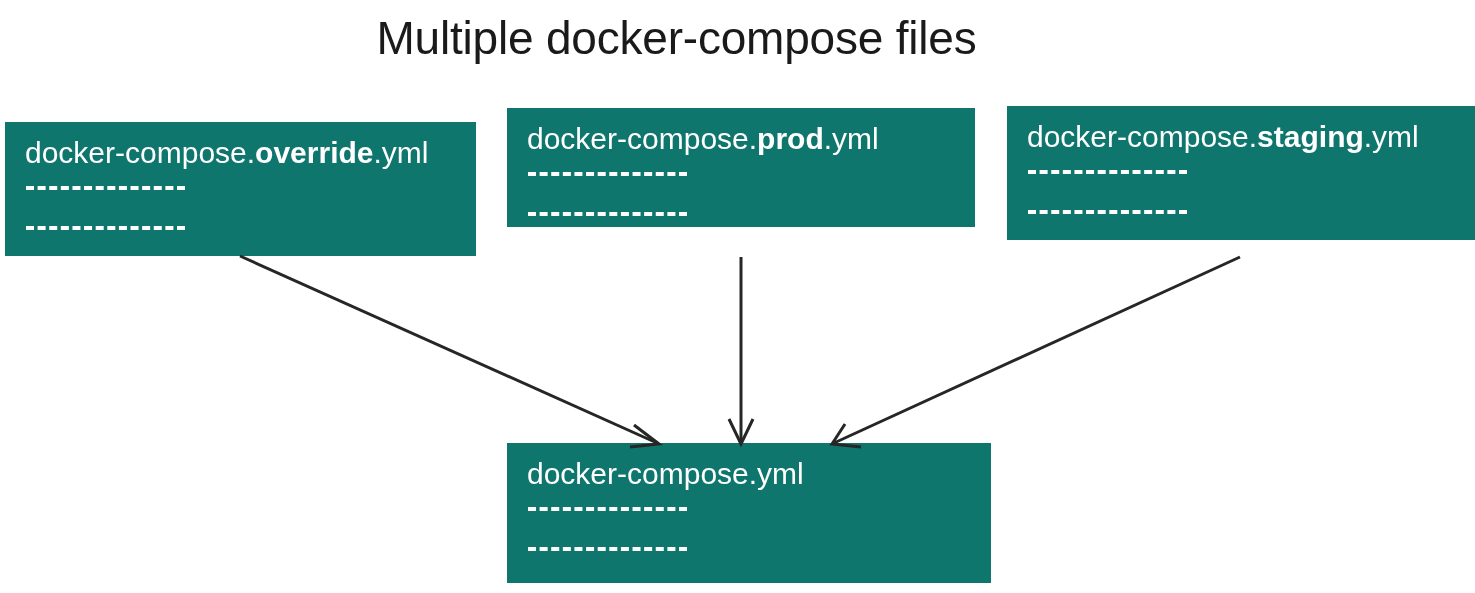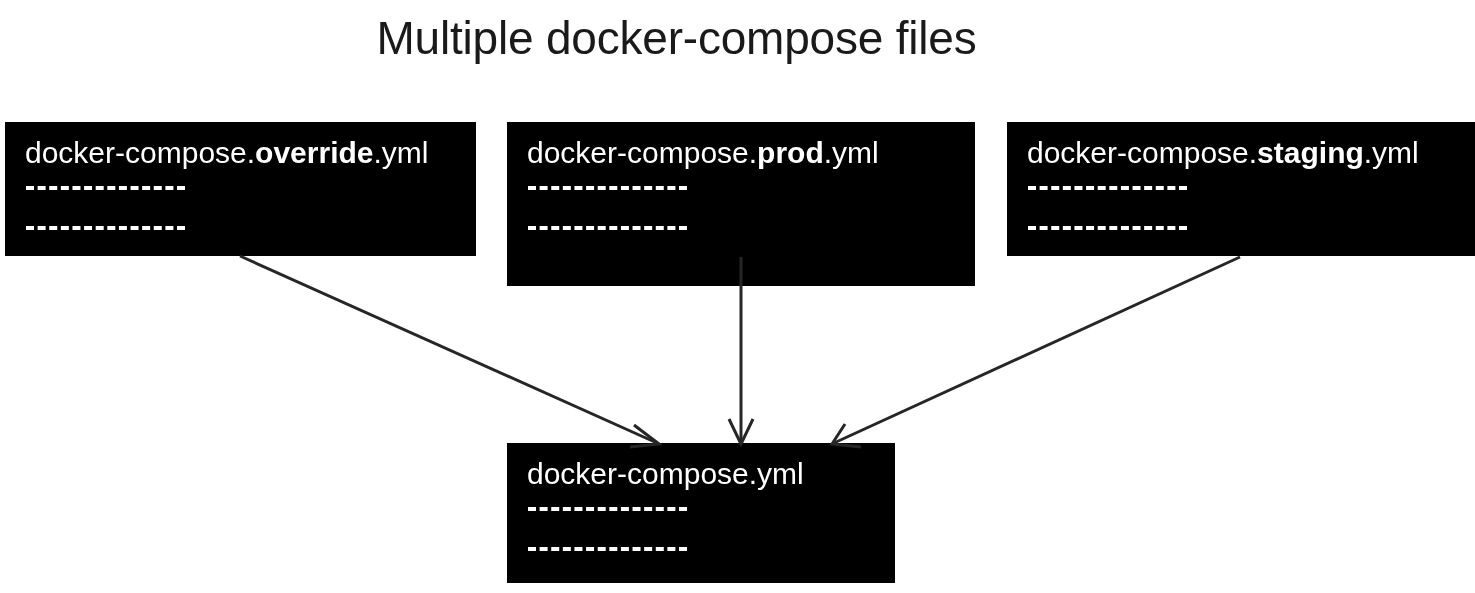--- a/index.html
+++ b/index.html
@@ -24,21 +24,21 @@
     font-size: 46px;
     font-weight: 400;
     color: #1a1a1a;
     letter-spacing: -0.2px;
     line-height: 60px;
     white-space: nowrap;
   }
 
   .file-box {
     position: absolute;
-    background: #000000;
+    background: #0f766e;
     box-sizing: border-box;
   }
 
   .file-box .filename {
     position: absolute;
     left: 20px;
     top: 12px;
     font-size: 30px;
     font-weight: 400;
     color: #ffffff;
@@ -54,23 +54,23 @@
     left: 21px;
     height: 0;
     width: 159px;
     border-top: 4px dashed #ffffff;
   }
   .dash-line.line1 { top: 64px; }
   .dash-line.line2 { top: 104px; }
 
   
   #box-override { left: 5px;    top: 122px; width: 471px; height: 134px; }
-  #box-prod     { left: 507px;  top: 122px; width: 468px; height: 164px; padding-left: 16px; }
-  #box-staging  { left: 1007px; top: 122px; width: 468px; height: 134px; }
-  #box-main     { left: 507px;  top: 443px; width: 388px; height: 140px; }
+  #box-prod     { left: 507px;  top: 108px; width: 468px; height: 119px; padding-left: 16px; }
+  #box-staging  { left: 1007px; top: 106px; width: 468px; height: 134px; }
+  #box-main     { left: 507px;  top: 443px; width: 484px; height: 140px; }
 
   #arrow-layer {
     position: absolute;
     left: 0;
     top: 0;
     width: 1475px;
     height: 593px;
     pointer-events: none;
   }
   #arrow-layer path,

